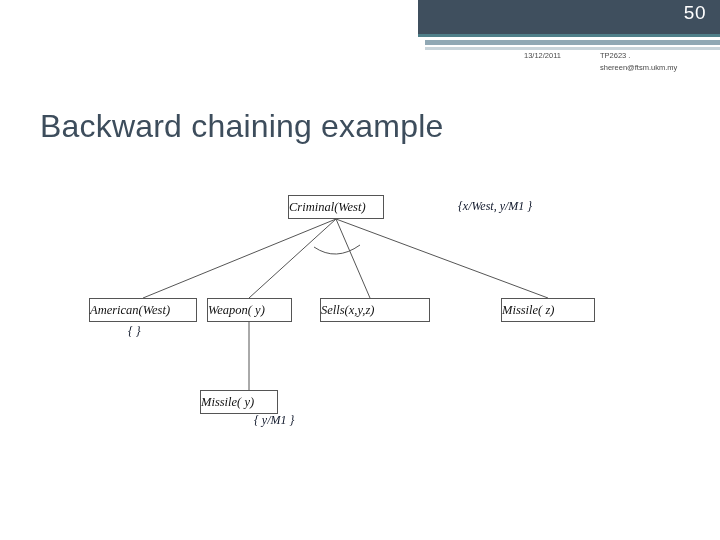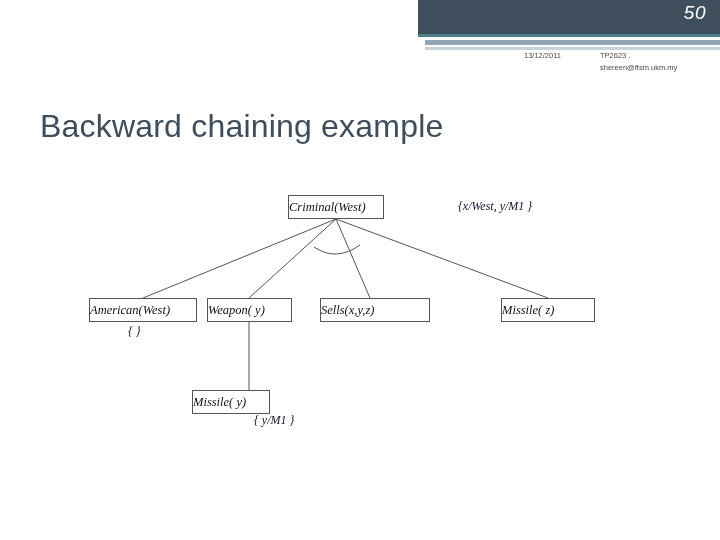--- a/index.html
+++ b/index.html
@@ -66,21 +66,20 @@
   }
 
   .slide-number {
     position: absolute;
     right: 14px;
     top: 2px;
     color: #ffffff;
     font-size: 19px;
     font-family: "Liberation Sans", sans-serif;
     letter-spacing: 0.5px;
-    font-style: italic;
   }
 
   .meta-date {
     position: absolute;
     left: 524px;
     top: 51px;
     font-size: 7.5px;
     color: #4a4a4a;
     font-family: "Liberation Sans", sans-serif;
   }
@@ -190,19 +189,19 @@
 </div>
 
 <div class="node" style="left:320px; top:298px; width:110px; height:24px;font-style:italic;">
   <span>Sells(x,y,z)</span>
 </div>
 
 <div class="node" style="left:501px; top:298px; width:94px; height:24px;">
   <span>Missile( z)</span>
 </div>
 
-<div class="node" style="left:192px; top:390px; width:78px; height:24px;">
+<div class="node" style="left:200px; top:390px; width:78px; height:24px;">
   <span>Missile( y)</span>
 </div>
 
 <div class="subst" style="left:458px; top:199px;">{x/West, y/M1 }</div>
 <div class="subst" style="left:128px; top:324px;">{ }</div>
 <div class="subst" style="left:222px; top:413px;margin-left:32px;">{ y/M1 }</div>
 
 </body></html>

